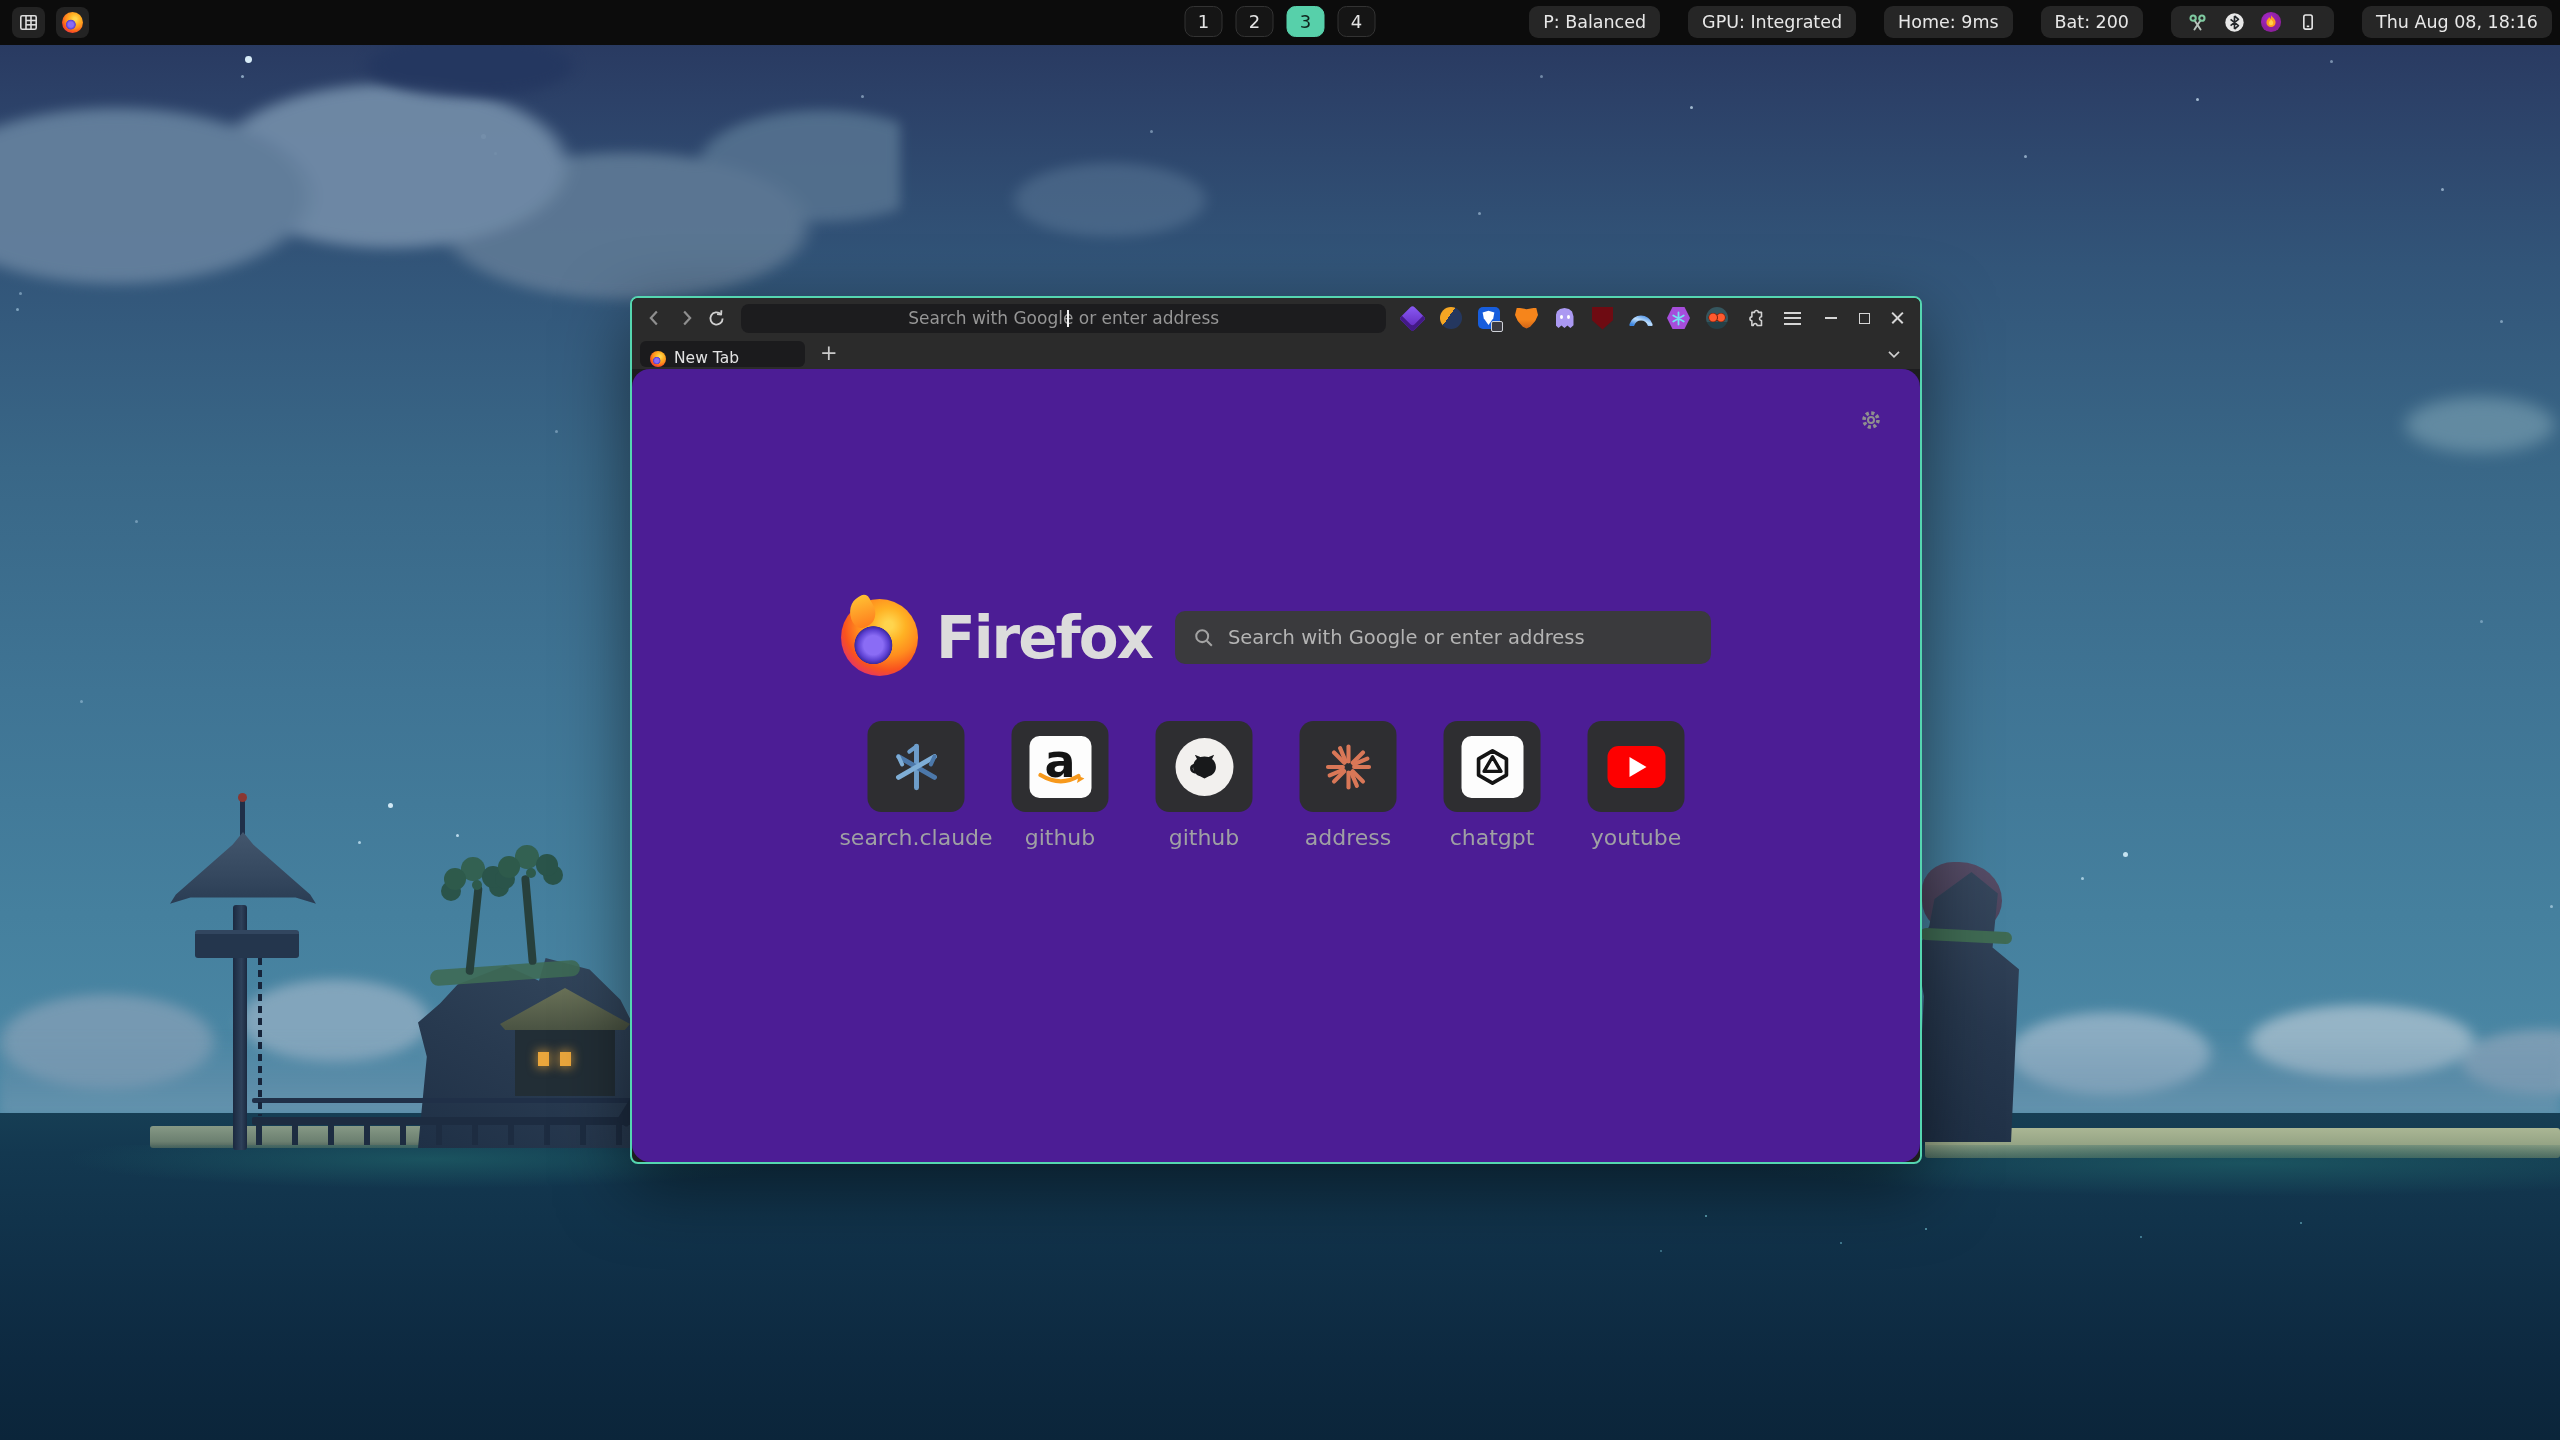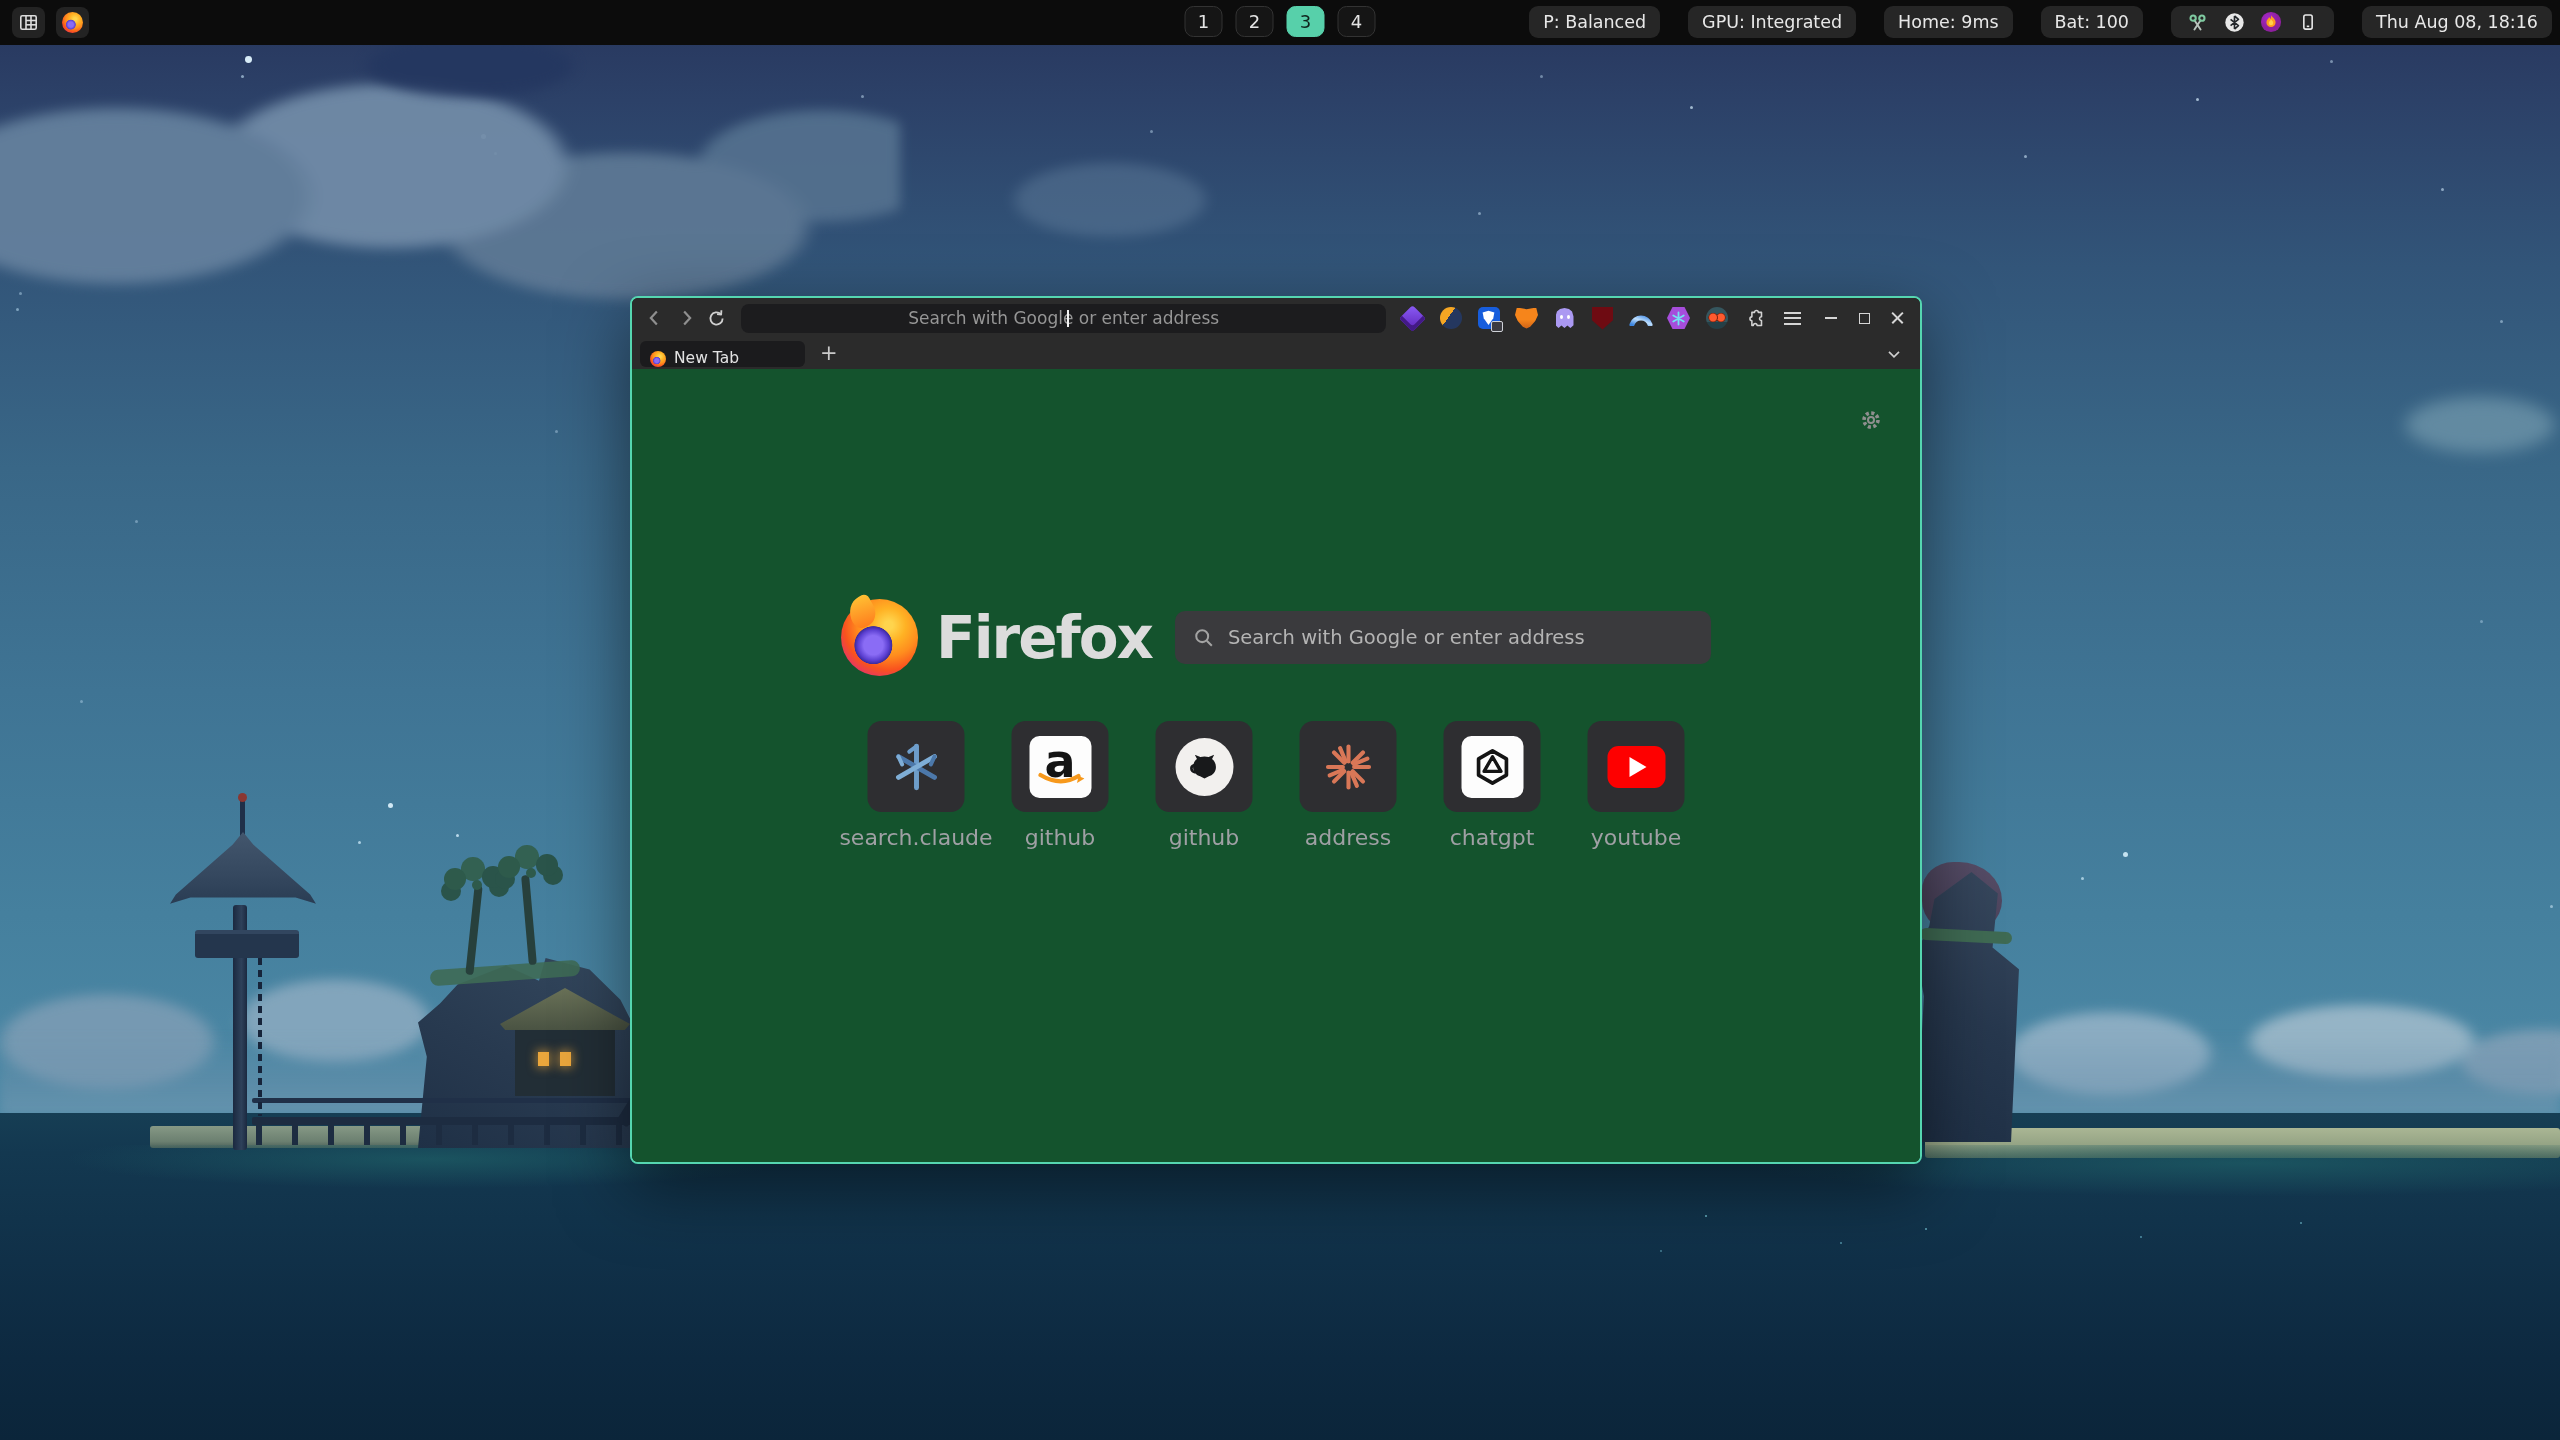--- a/index.html
+++ b/index.html
@@ -143,21 +143,21 @@
   .ctl-x { position:relative; width:13px; height:13px; }
   .ctl-x::before,.ctl-x::after { content:""; position:absolute; left:-1px; top:5.5px; width:15px; height:1.8px; background:#d6d6d6; }
   .ctl-x::before { transform:rotate(45deg); } .ctl-x::after { transform:rotate(-45deg); }
 
   .fx-tabbar { height:31px; background:#2b2b2b; display:flex; align-items:center; padding:0 8px; flex:0 0 auto; }
   .tab { width:165px; height:26px; border-radius:6px; background:#1b1b1d; display:flex; align-items:flex-end; gap:8px; padding:0 10px; }
   .tab-label { color:#e3e3e3; font-size:15.5px; white-space:nowrap; }
   .newtab-plus { margin-left:15px; color:#c9c9c9; font-size:21px; line-height:1; }
   .alltabs { margin-left:auto; margin-right:8px; display:flex; align-items:center; }
 
-  .fx-content { position:relative; flex:1; background:#14532d; }
+  .fx-content { position:relative; flex:1; background:#4c1d95;border-radius:18px; }
   .gearbtn { position:absolute; top:38px; right:36px; width:26px; height:26px; display:flex; align-items:center; justify-content:center; }
 
   .hero { position:absolute; left:50%; top:230px; transform:translateX(-50%); display:flex; align-items:center; }
   .fxlogo { position:relative; width:77px; height:77px; border-radius:50%; background:
       radial-gradient(circle at 42% 60%, #8a6cf5 0 15%, #5b3fd1 24%, #3d2b9e 29%, transparent 30%),
       radial-gradient(circle at 62% 34%, #ffd44d 0 6%, #ffb224 24%, #ff8d1e 44%, #f9521e 64%, #e22f72 82%, #a21caf 100%); }
   .fxlogo::before { content:""; position:absolute; left:8px; top:-2px; width:26px; height:30px;
       border-radius:75% 25% 60% 40%; transform:rotate(-28deg);
       background:linear-gradient(190deg,#ffc234,#ff7a1c); }
   .fxlogo-mini { border-radius:50%; background:
@@ -279,21 +279,21 @@
       <div class="ws">1</div>
       <div class="ws">2</div>
       <div class="ws active">3</div>
       <div class="ws">4</div>
     </div>
 
     <div class="topbar-right">
       <div class="pill">P: Balanced</div>
       <div class="pill">GPU: Integrated</div>
       <div class="pill">Home: 9ms</div>
-      <div class="pill">Bat: 100</div>
+      <div class="pill">Bat: 200</div>
       <div class="pill tray">
         <span class="tray-ic">
           <svg width="21" height="21" viewBox="0 0 24 24" fill="none">
             <path d="M8.5 9.5 L15.5 20 M15.5 9.5 L8.5 20" stroke="#b9c4bd" stroke-width="2.2" stroke-linecap="round"></path>
             <circle cx="7" cy="7" r="3" stroke="#7fc9a0" stroke-width="2.4"></circle>
             <circle cx="17" cy="7" r="3" stroke="#7fc9a0" stroke-width="2.4"></circle>
           </svg>
         </span>
         <span class="tray-ic">
           <svg width="21" height="21" viewBox="0 0 24 24">

